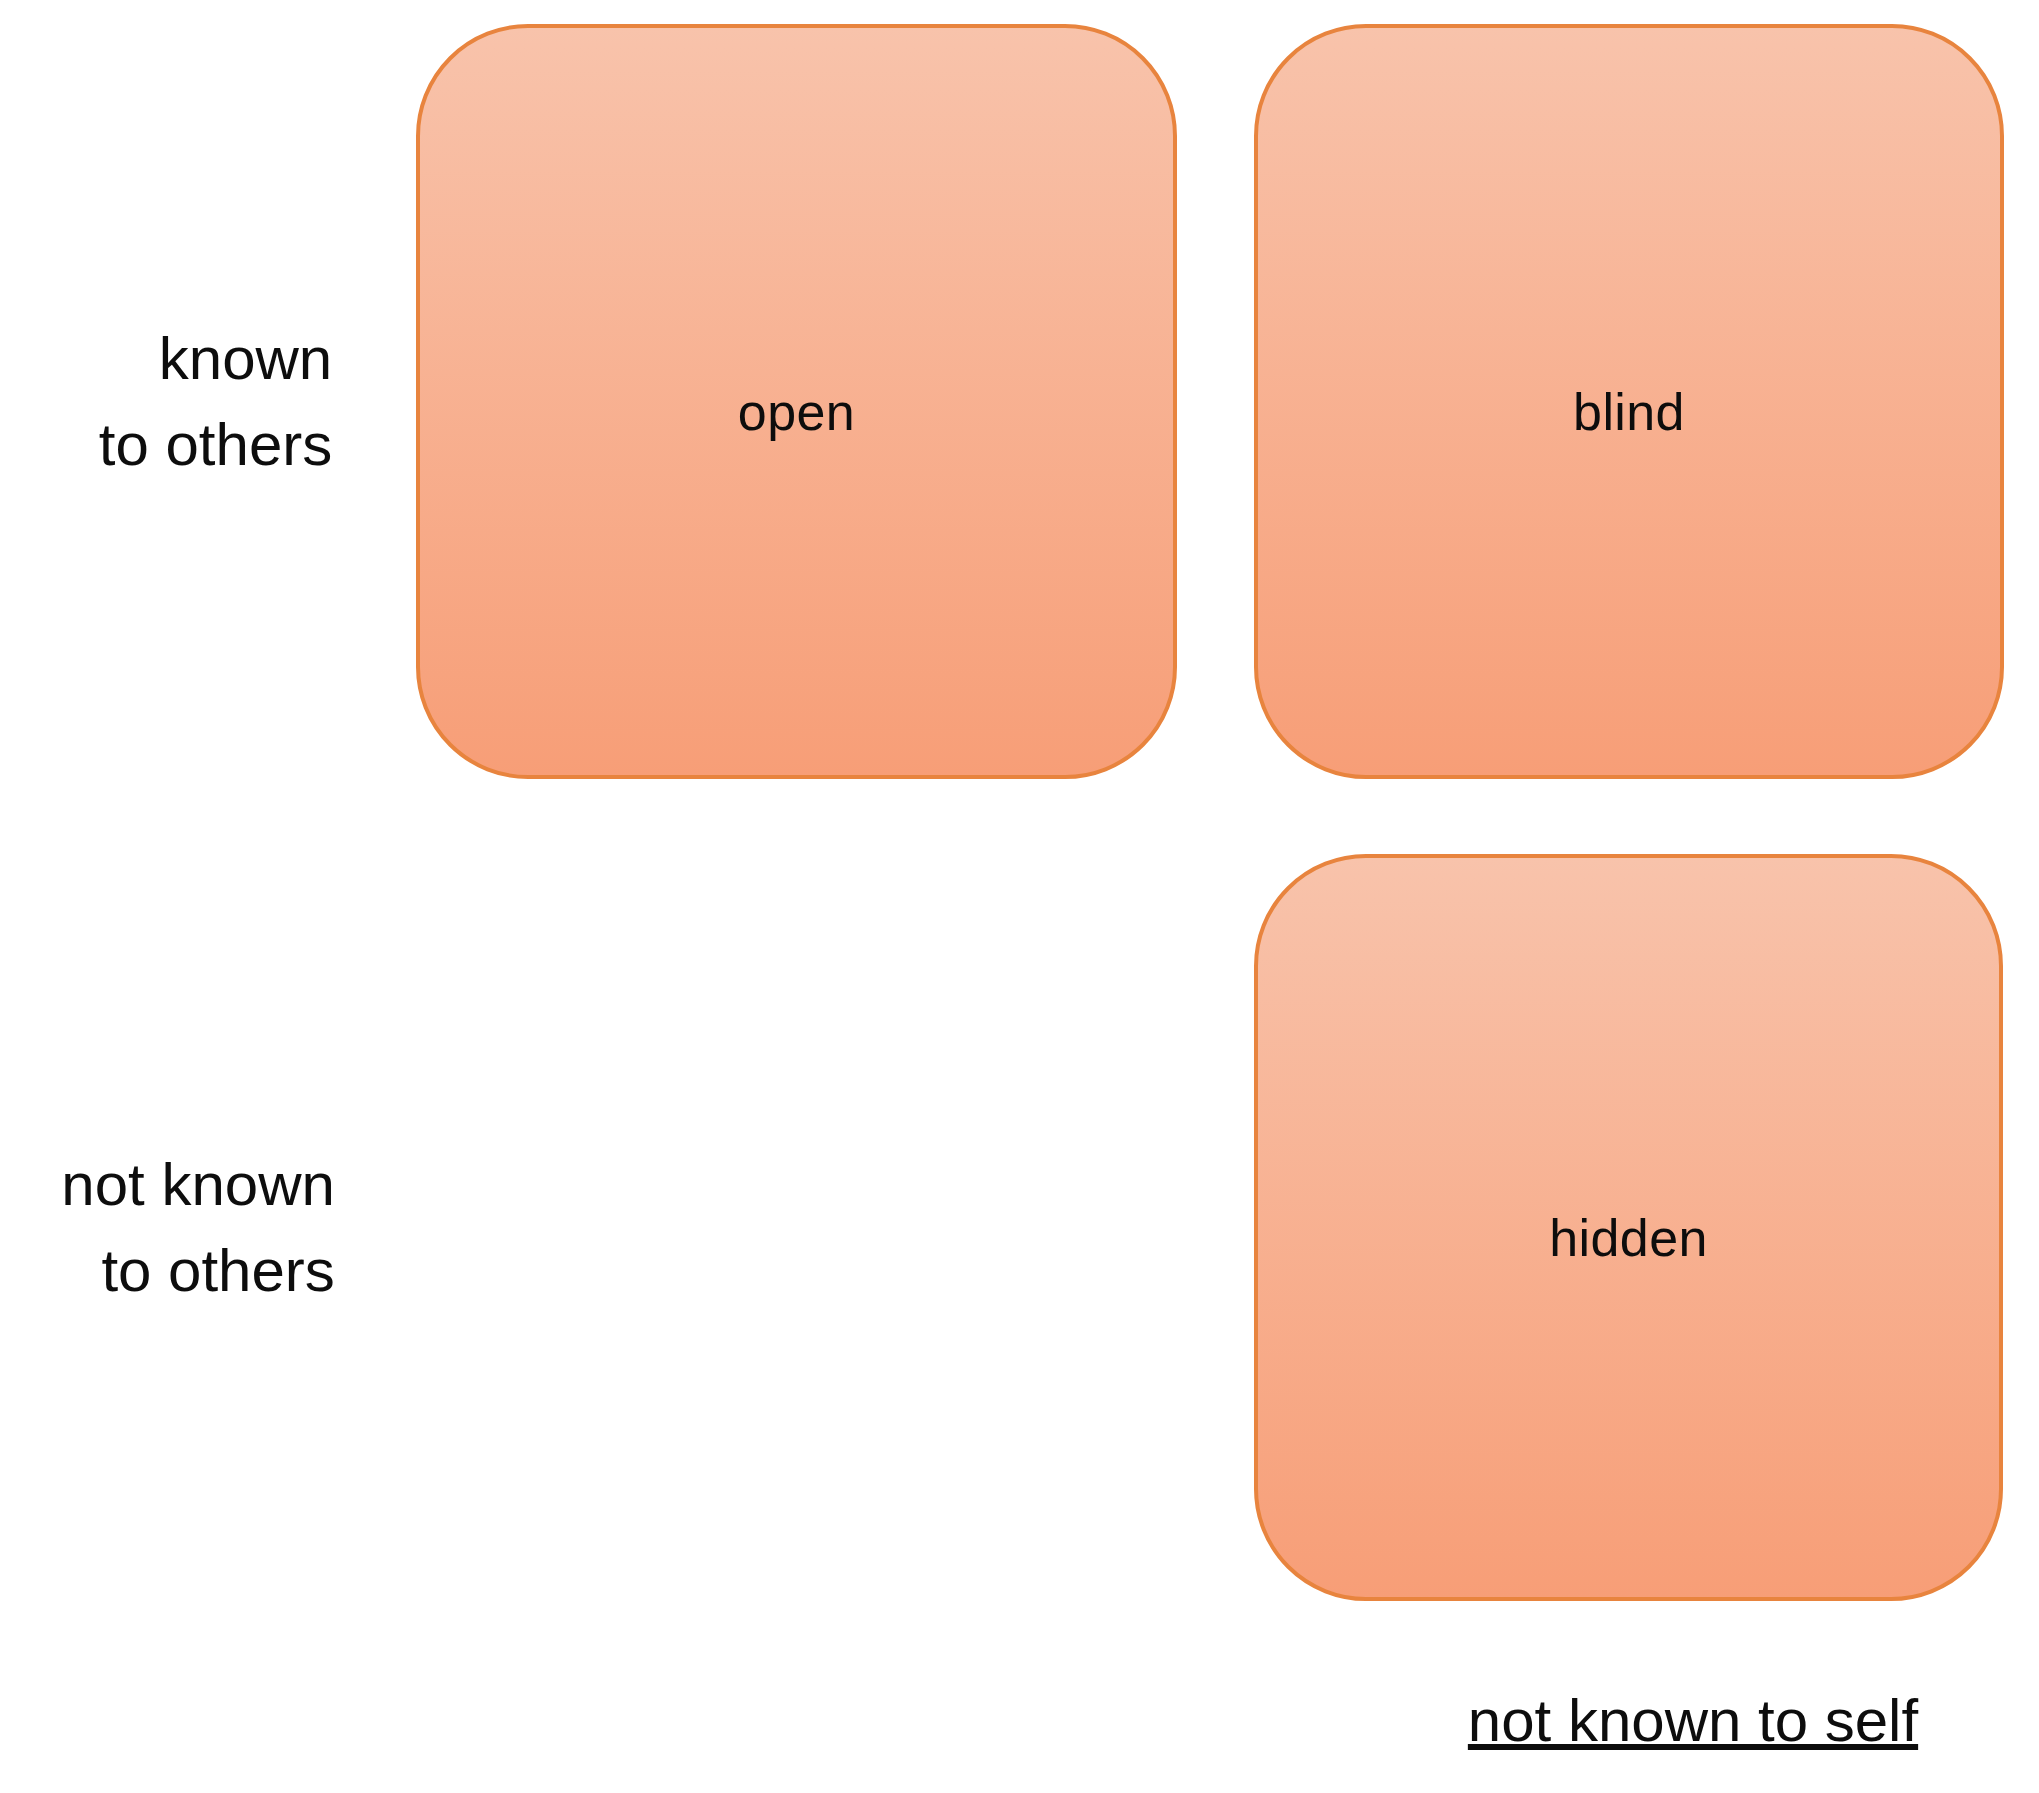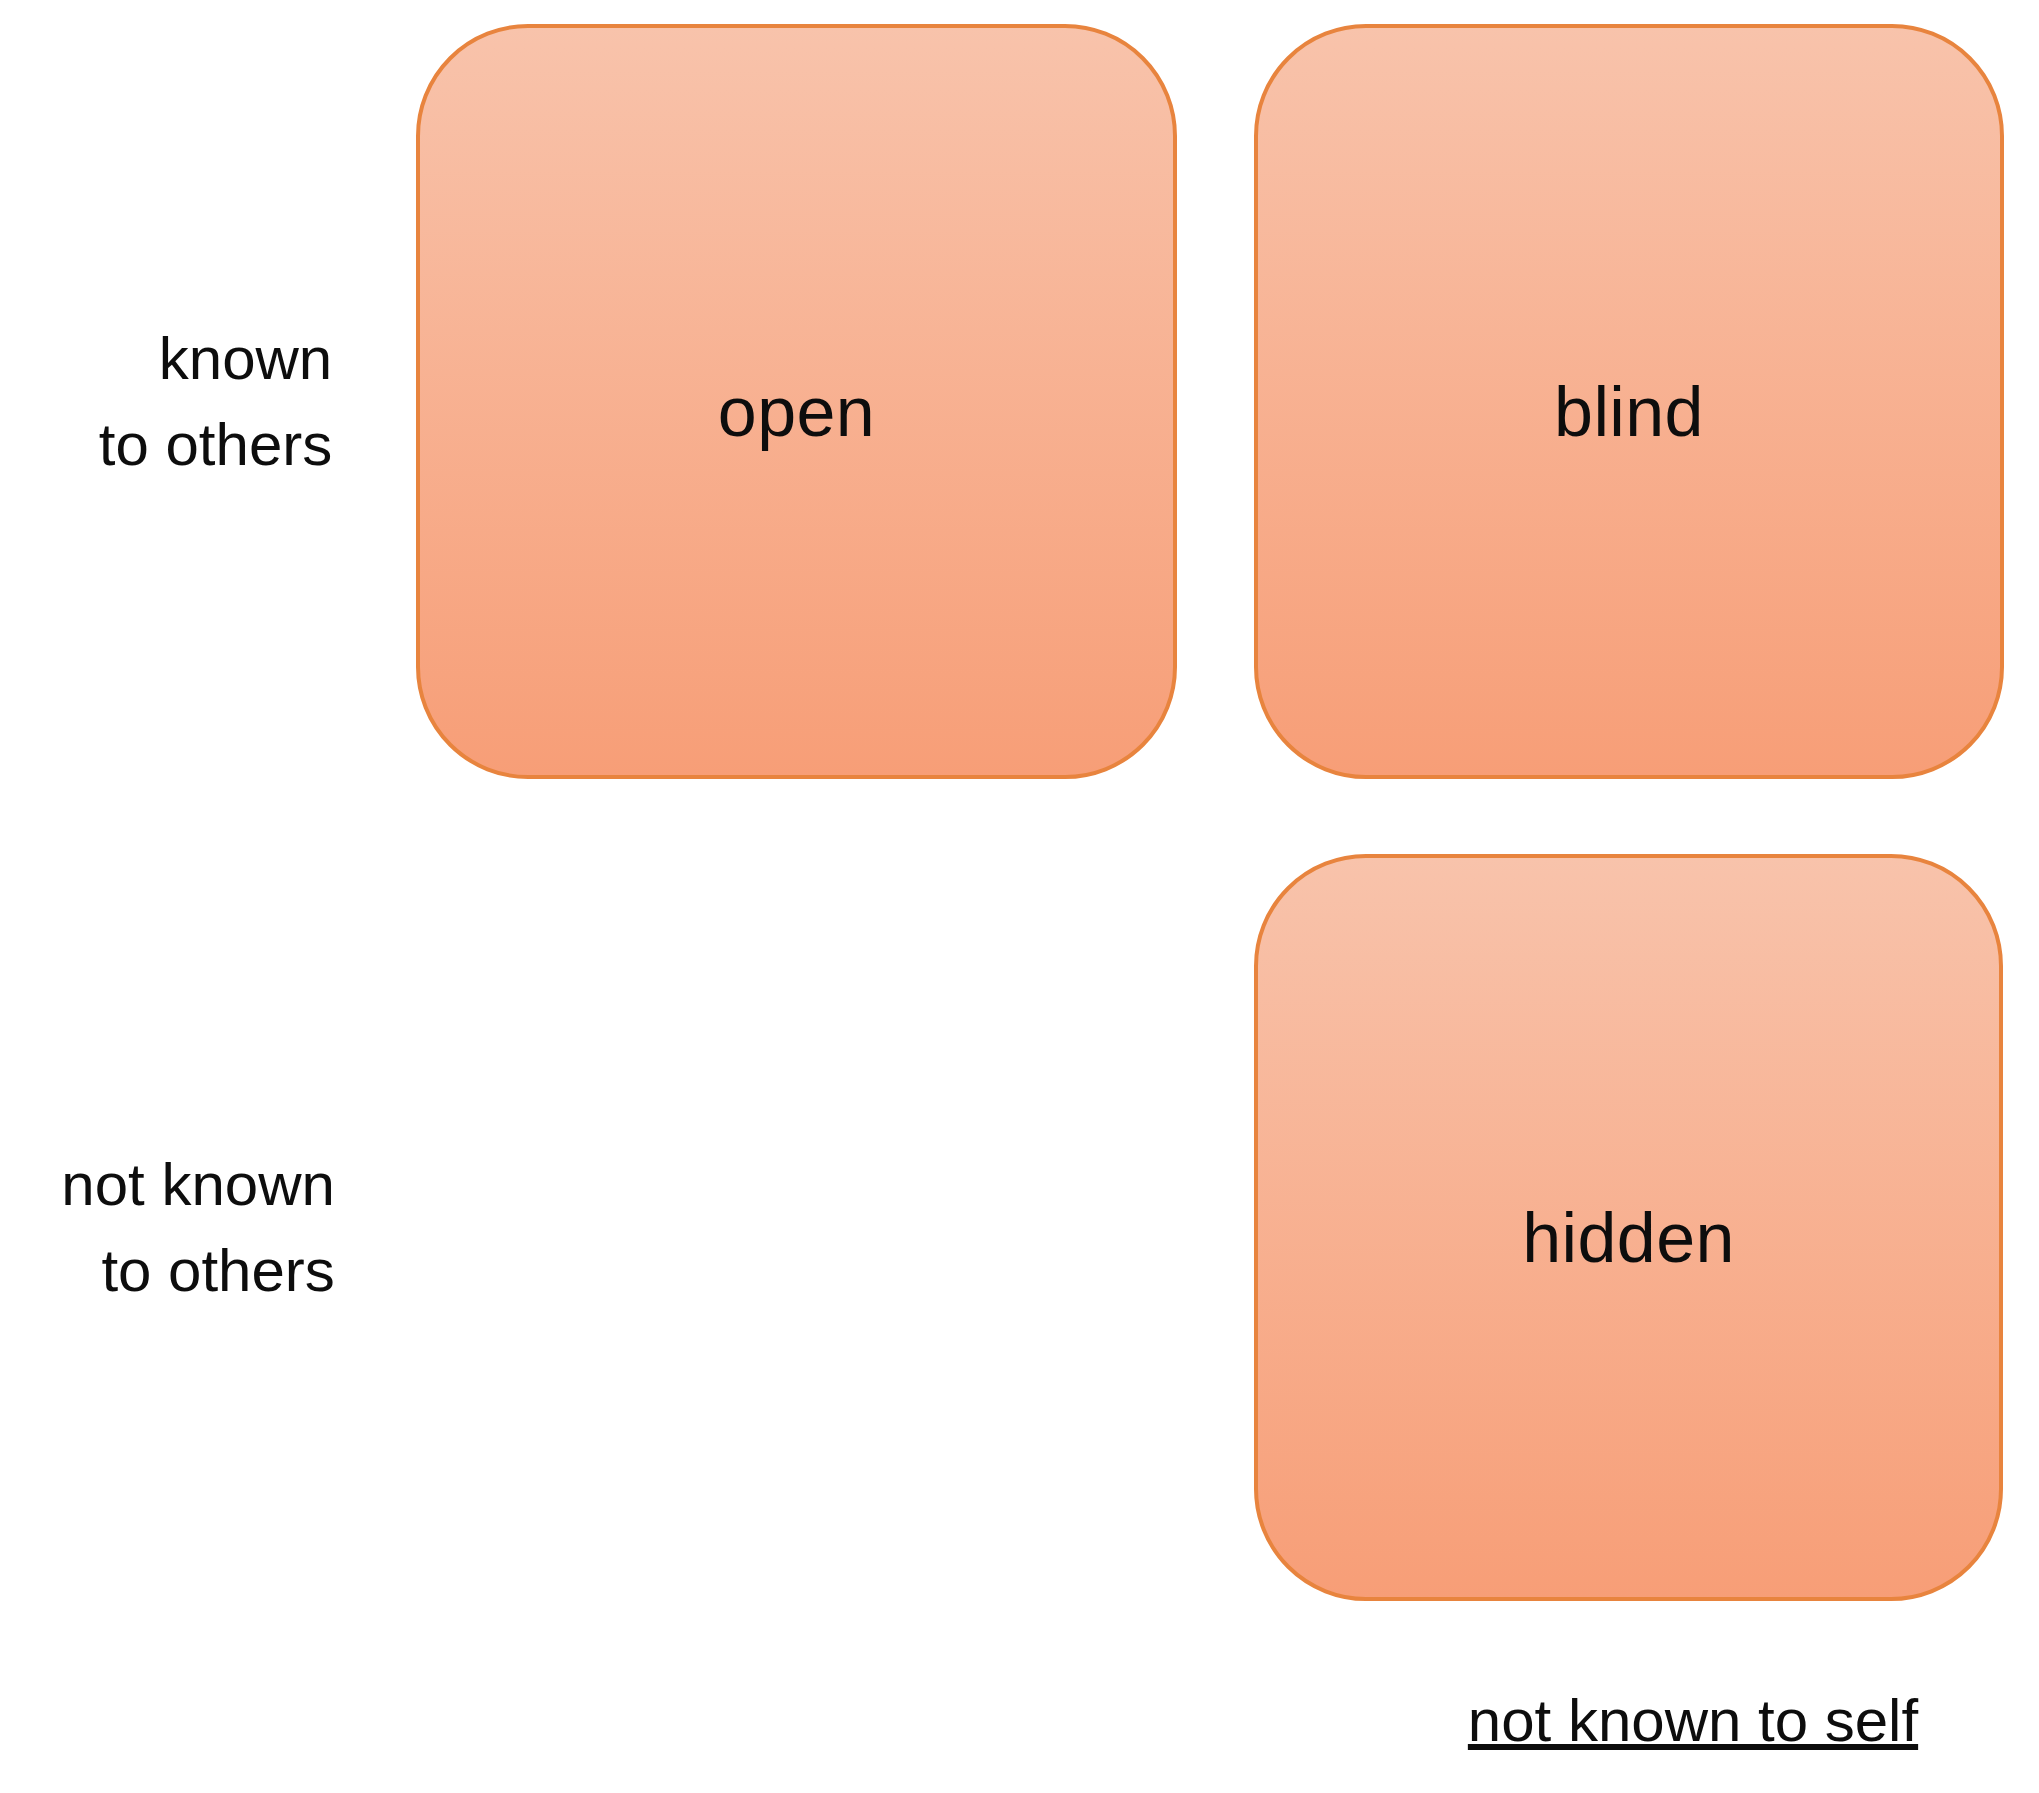--- a/index.html
+++ b/index.html
@@ -29,21 +29,21 @@
     background: linear-gradient(180deg, var(--cell-grad-top) 0%, var(--cell-grad-bottom) 100%);
     display: flex;
     align-items: center;
     justify-content: center;
   }
   .q-open    { left: 416px;  top: 24px;  width: 761px; height: 755px; }
   .q-blind   { left: 1254px; top: 24px;  width: 750px; height: 755px; }
   .q-hidden  { left: 428px;  top: 854px; width: 749px; height: 747px; }
   .q-unknown { left: 1254px; top: 854px; width: 749px; height: 747px; }
   .q-label {
-    font-size: 70px;
+    font-size: 52px;
     line-height: 1;
     color: var(--label-text);
     letter-spacing: 0.4px;
     transform: translateY(10.3px);
     text-align: center;
   }
   .row-label {
     position: absolute;
     display: flex;
     align-items: center;

